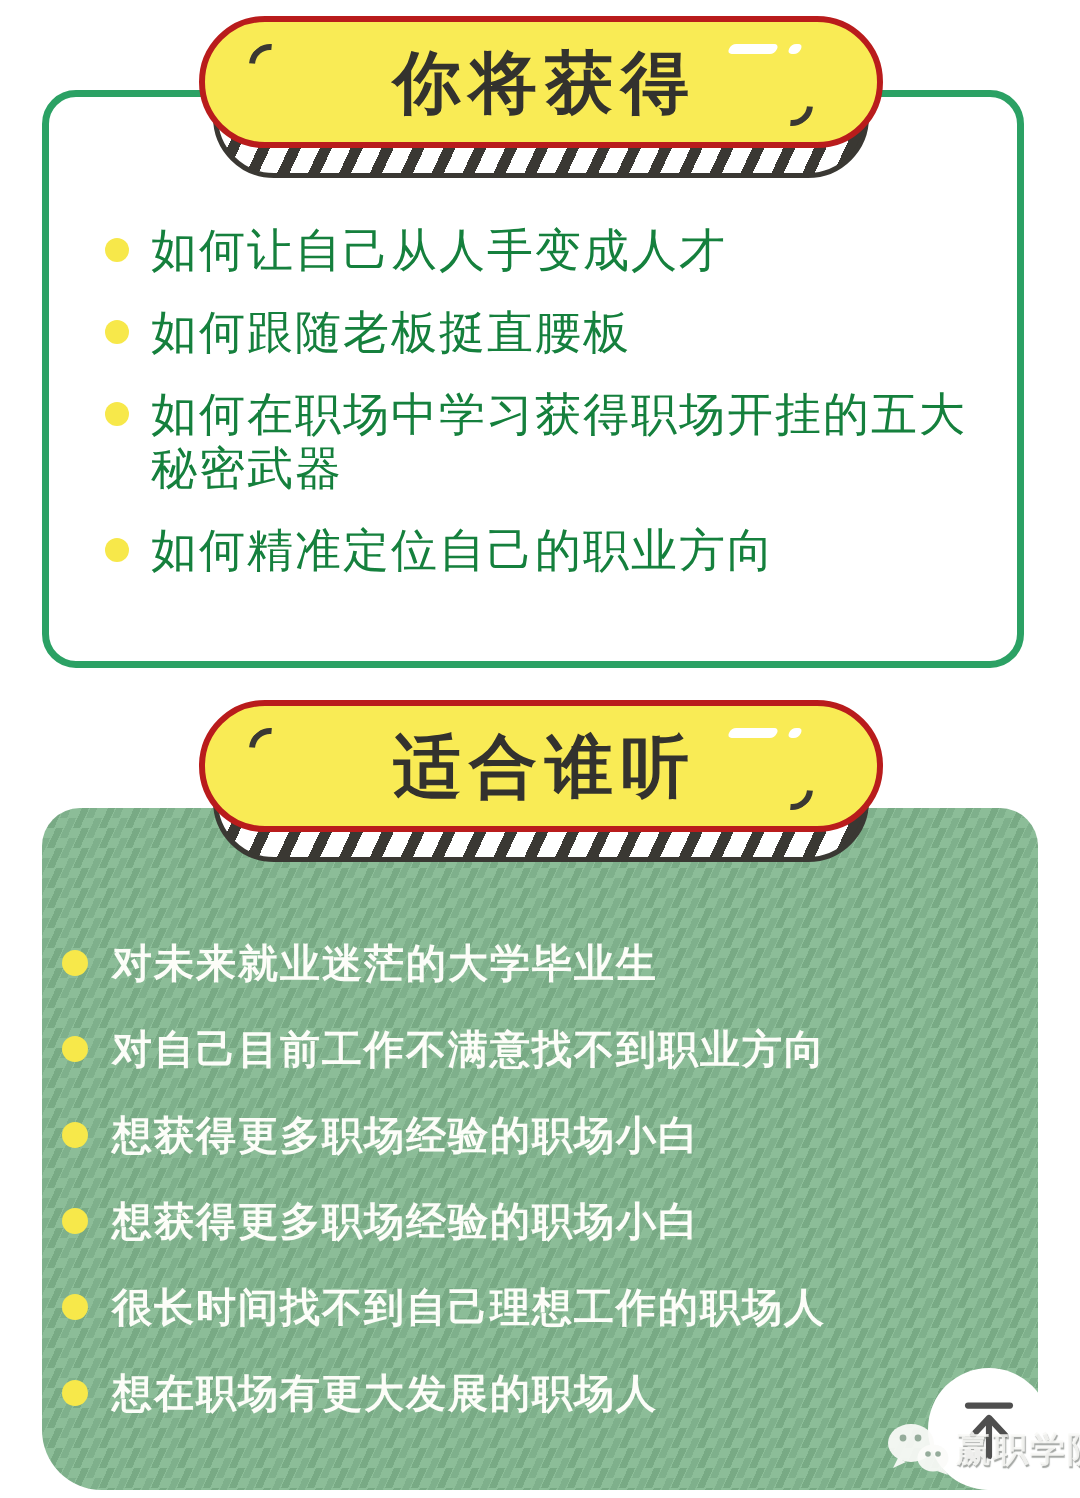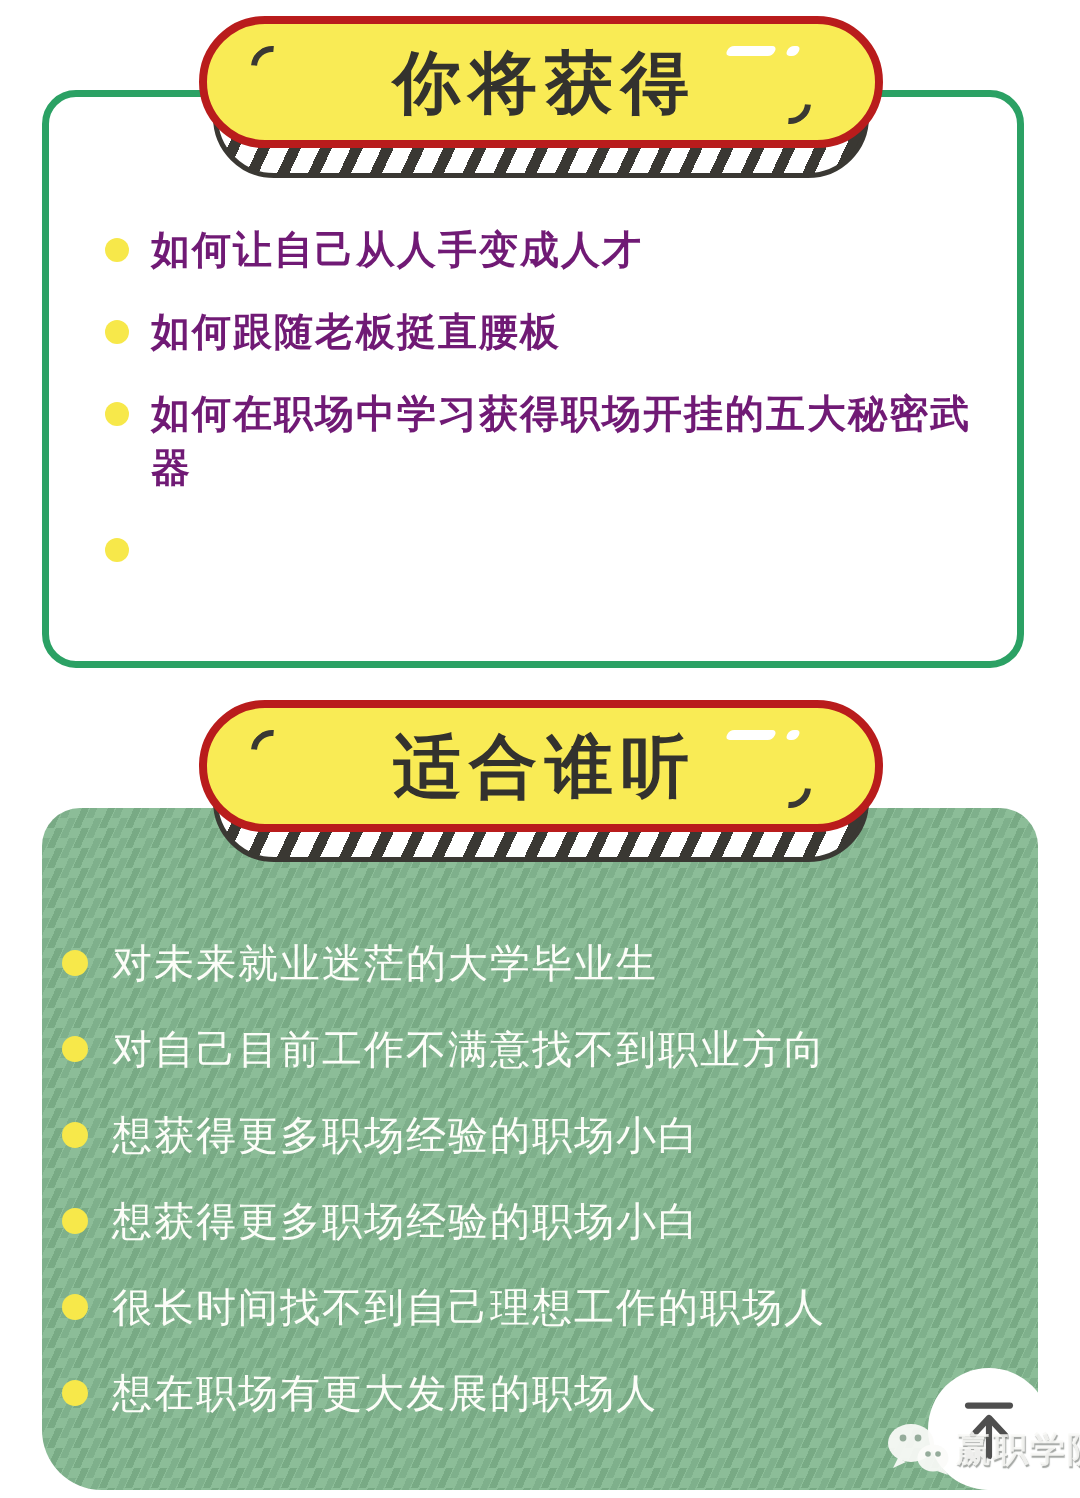--- a/index.html
+++ b/index.html
@@ -16,21 +16,21 @@
   .banner{position:absolute;left:199px;width:684px;height:132px;z-index:3;}
   .banner .band{
     position:absolute;left:14px;right:14px;top:40px;height:112px;
     border-radius:64px;
     border:5px solid #3a3833;
     background:repeating-linear-gradient(115deg,#ffffff 0 17px,#3a3833 17px 28px);
   }
   .banner .face{
     position:absolute;left:0;top:0;right:0;bottom:0;
     background:#f9eb55;
-    border:8px solid #b91c1c;
+    border:6px solid #b91c1c;
     border-radius:66px;
     display:flex;align-items:center;justify-content:center;
   }
   .banner .title{
     font-size:68px;font-weight:bold;color:#33322e;
     letter-spacing:8px;text-indent:8px;line-height:1;
   }
   .curl{position:absolute;width:30px;height:30px;border:6px solid transparent;
     border-top-color:#3a3833;border-radius:50%;}
   .curl.tl{left:44px;top:22px;transform:rotate(-40deg);}
@@ -45,38 +45,38 @@
     position:absolute;left:42px;top:90px;width:968px;height:564px;
     background:#ffffff;border:7px solid #2ba164;border-radius:34px;z-index:1;
   }
   .gain-list{position:absolute;left:105px;top:223px;width:880px;z-index:2;}
   .gain-list .row{display:flex;align-items:flex-start;margin-bottom:28px;}
   .gain-list .dot{
     flex:none;width:24px;height:24px;border-radius:50%;
     background:#f7e84a;margin:15px 22px 0 0;
   }
   .gain-list .txt{
-    font-size:39px;line-height:54px;color:#701a75;
-    letter-spacing:2px;max-width:840px;font-weight:bold;
+    font-size:46px;line-height:54px;color:#15803d;
+    letter-spacing:2px;max-width:840px;
   }
   .gain-list .row.wrap2 .txt{max-width:840px;}
 
   
   .card-audience{
     position:absolute;left:42px;top:808px;width:996px;height:682px;
     border-radius:38px 38px 60px 60px;z-index:1;
     background-color:#8cbd98;
     background-image:
       linear-gradient(115deg, transparent 40%, rgba(74,125,88,0.30) 40%, rgba(74,125,88,0.30) 60%, transparent 60%),
       linear-gradient(115deg, transparent 40%, rgba(74,125,88,0.20) 40%, rgba(74,125,88,0.20) 60%, transparent 60%);
     background-size:26px 20px,26px 20px;
     background-position:0 0,13px 10px;
   }
   .aud-list{position:absolute;left:62px;top:936px;width:950px;z-index:2;}
-  .aud-list .row{display:flex;align-items:flex-start;margin-bottom:31px;}
+  .aud-list .row{display:flex;align-items:flex-start;margin-bottom:31px;font-weight:bold;}
   .aud-list .dot{
     flex:none;width:26px;height:26px;border-radius:50%;
     background:#f7e84a;margin:14px 24px 0 0;
   }
   .aud-list .txt{
     font-size:40px;line-height:55px;color:#fcfdf8;
     letter-spacing:2px;max-width:880px;
   }
 
   
@@ -125,20 +125,21 @@
     <div class="row">
       <span class="dot"></span>
       <span class="txt">如何跟随老板挺直腰板</span>
     </div>
     <div class="row wrap2">
       <span class="dot"></span>
       <span class="txt">如何在职场中学习获得职场开挂的五大秘密武器</span>
     </div>
     <div class="row">
       <span class="dot"></span>
+      <span class="txt">如何精准定位自己的职业方向</span>
     </div>
   </div>
 
   <div class="card-audience"></div>
 
   <div class="banner" style="top:700px;">
     <div class="band"></div>
     <div class="face">
       <span class="curl tl"></span>
       <span class="curl br"></span>

